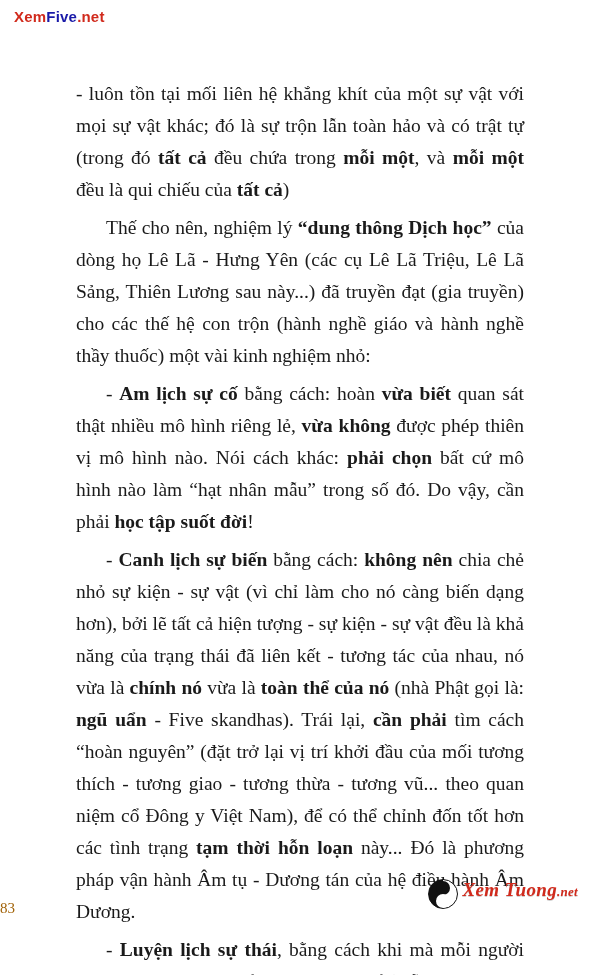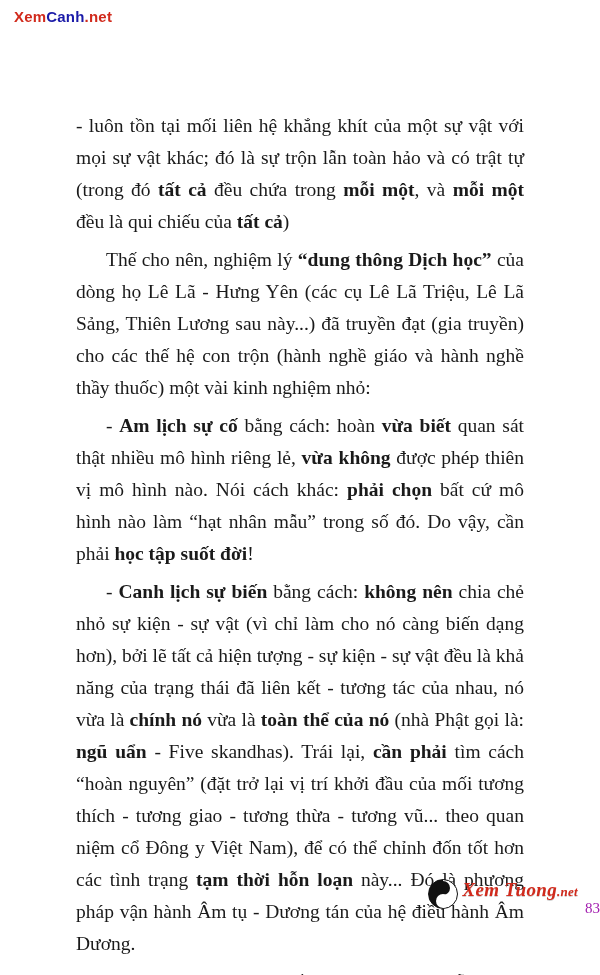--- a/index.html
+++ b/index.html
@@ -43,34 +43,33 @@
     font-size: 19.5px;
     line-height: 32px;
     color: #1a1a1a;
     text-align: justify;
     text-justify: inter-word;
     text-indent: 30px;
     hyphens: none;
   }
   .para.no-indent {
     text-indent: 0;
-    margin-top: 32px;
   }
   b {
     font-weight: bold;
   }
   .page-number {
     position: absolute;
     left: 0;
     right: 0;
     top: 900px;
-    text-align: right;
+    text-align: left;
     font-family: "Liberation Serif", serif;
     font-size: 15px;
-    color: #a21caf;
+    color: #a16207;
   }
   .logo {
     position: absolute;
     right: 22px;
     top: 879px;
     display: flex;
     align-items: flex-start;
     gap: 5px;
   }
   .logo-mark {
@@ -117,21 +116,21 @@
   .logo-text .suffix {
     font-size: 13px;
   }
 </style>
 </head>
 <body>
 
 <div class="page">
 
   <div class="watermark-top">
-    <span>Xem</span><span class="wm-b">Canh</span><span>.net</span>
+    <span>Xem</span><span class="wm-b">Five</span><span>.net</span>
   </div>
 
   <div class="content" id="content">
       <p class="para no-indent"><span>- luôn tồn tại mối liên hệ khắng khít của một sự vật với mọi sự vật khác; đó là sự trộn lẫn toàn hảo và có trật tự (trong đó </span><b>tất cả</b><span> đều chứa trong </span><b>mỗi một</b><span>, và </span><b>mỗi một</b><span> đều là qui chiếu của </span><b>tất cả</b><span>)</span></p>
       <p class="para"><span>Thế cho nên, nghiệm lý </span><b>“dung thông Dịch học”</b><span> của dòng họ Lê Lã - Hưng Yên (các cụ Lê Lã Triệu, Lê Lã Sảng, Thiên Lương sau này...) đã truyền đạt (gia truyền) cho các thế hệ con trộn (hành nghề giáo và hành nghề thầy thuốc) một vài kinh nghiệm nhỏ:</span></p>
       <p class="para"><span>- </span><b>Am lịch sự cố</b><span> bằng cách: hoàn </span><b>vừa biết</b><span> quan sát thật nhiều mô hình riêng lẻ, </span><b>vừa không</b><span> được phép thiên vị mô hình nào. Nói cách khác: </span><b>phải chọn</b><span> bất cứ mô hình nào làm “hạt nhân mẫu” trong số đó. Do vậy, cần phải </span><b>học tập suốt đời</b><span>!</span></p>
       <p class="para"><span>- </span><b>Canh lịch sự biến</b><span> bằng cách: </span><b>không nên</b><span> chia chẻ nhỏ sự kiện - sự vật (vì chỉ làm cho nó càng biến dạng hơn), bởi lẽ tất cả hiện tượng - sự kiện - sự vật đều là khả năng của trạng thái đã liên kết - tương tác của nhau, nó vừa là </span><b>chính nó</b><span> vừa là </span><b>toàn thể của nó</b><span> (nhà Phật gọi là: </span><b>ngũ uẩn</b><span> - Five skandhas). Trái lại, </span><b>cần phải</b><span> tìm cách “hoàn nguyên” (đặt trở lại vị trí khởi đầu của mối tương thích - tương giao - tương thừa - tương vũ... theo quan niệm cổ Đông y Việt Nam), để có thể chỉnh đốn tốt hơn các tình trạng </span><b>tạm thời hỗn loạn</b><span> này... Đó là phương pháp vận hành Âm tụ - Dương tán của hệ điều hành Âm Dương.</span></p>
       <p class="para"><span>- </span><b>Luyện lịch sự thái</b><span>, bằng cách khi mà mỗi người chúng ta vừa là </span><b>cá thể</b><span> vừa là </span><b>toàn thể</b><span> (mỗi một ở trong tất cả và tất cả ở trong mỗi một: tinh thần đoàn</span></p>
     </div>
 

